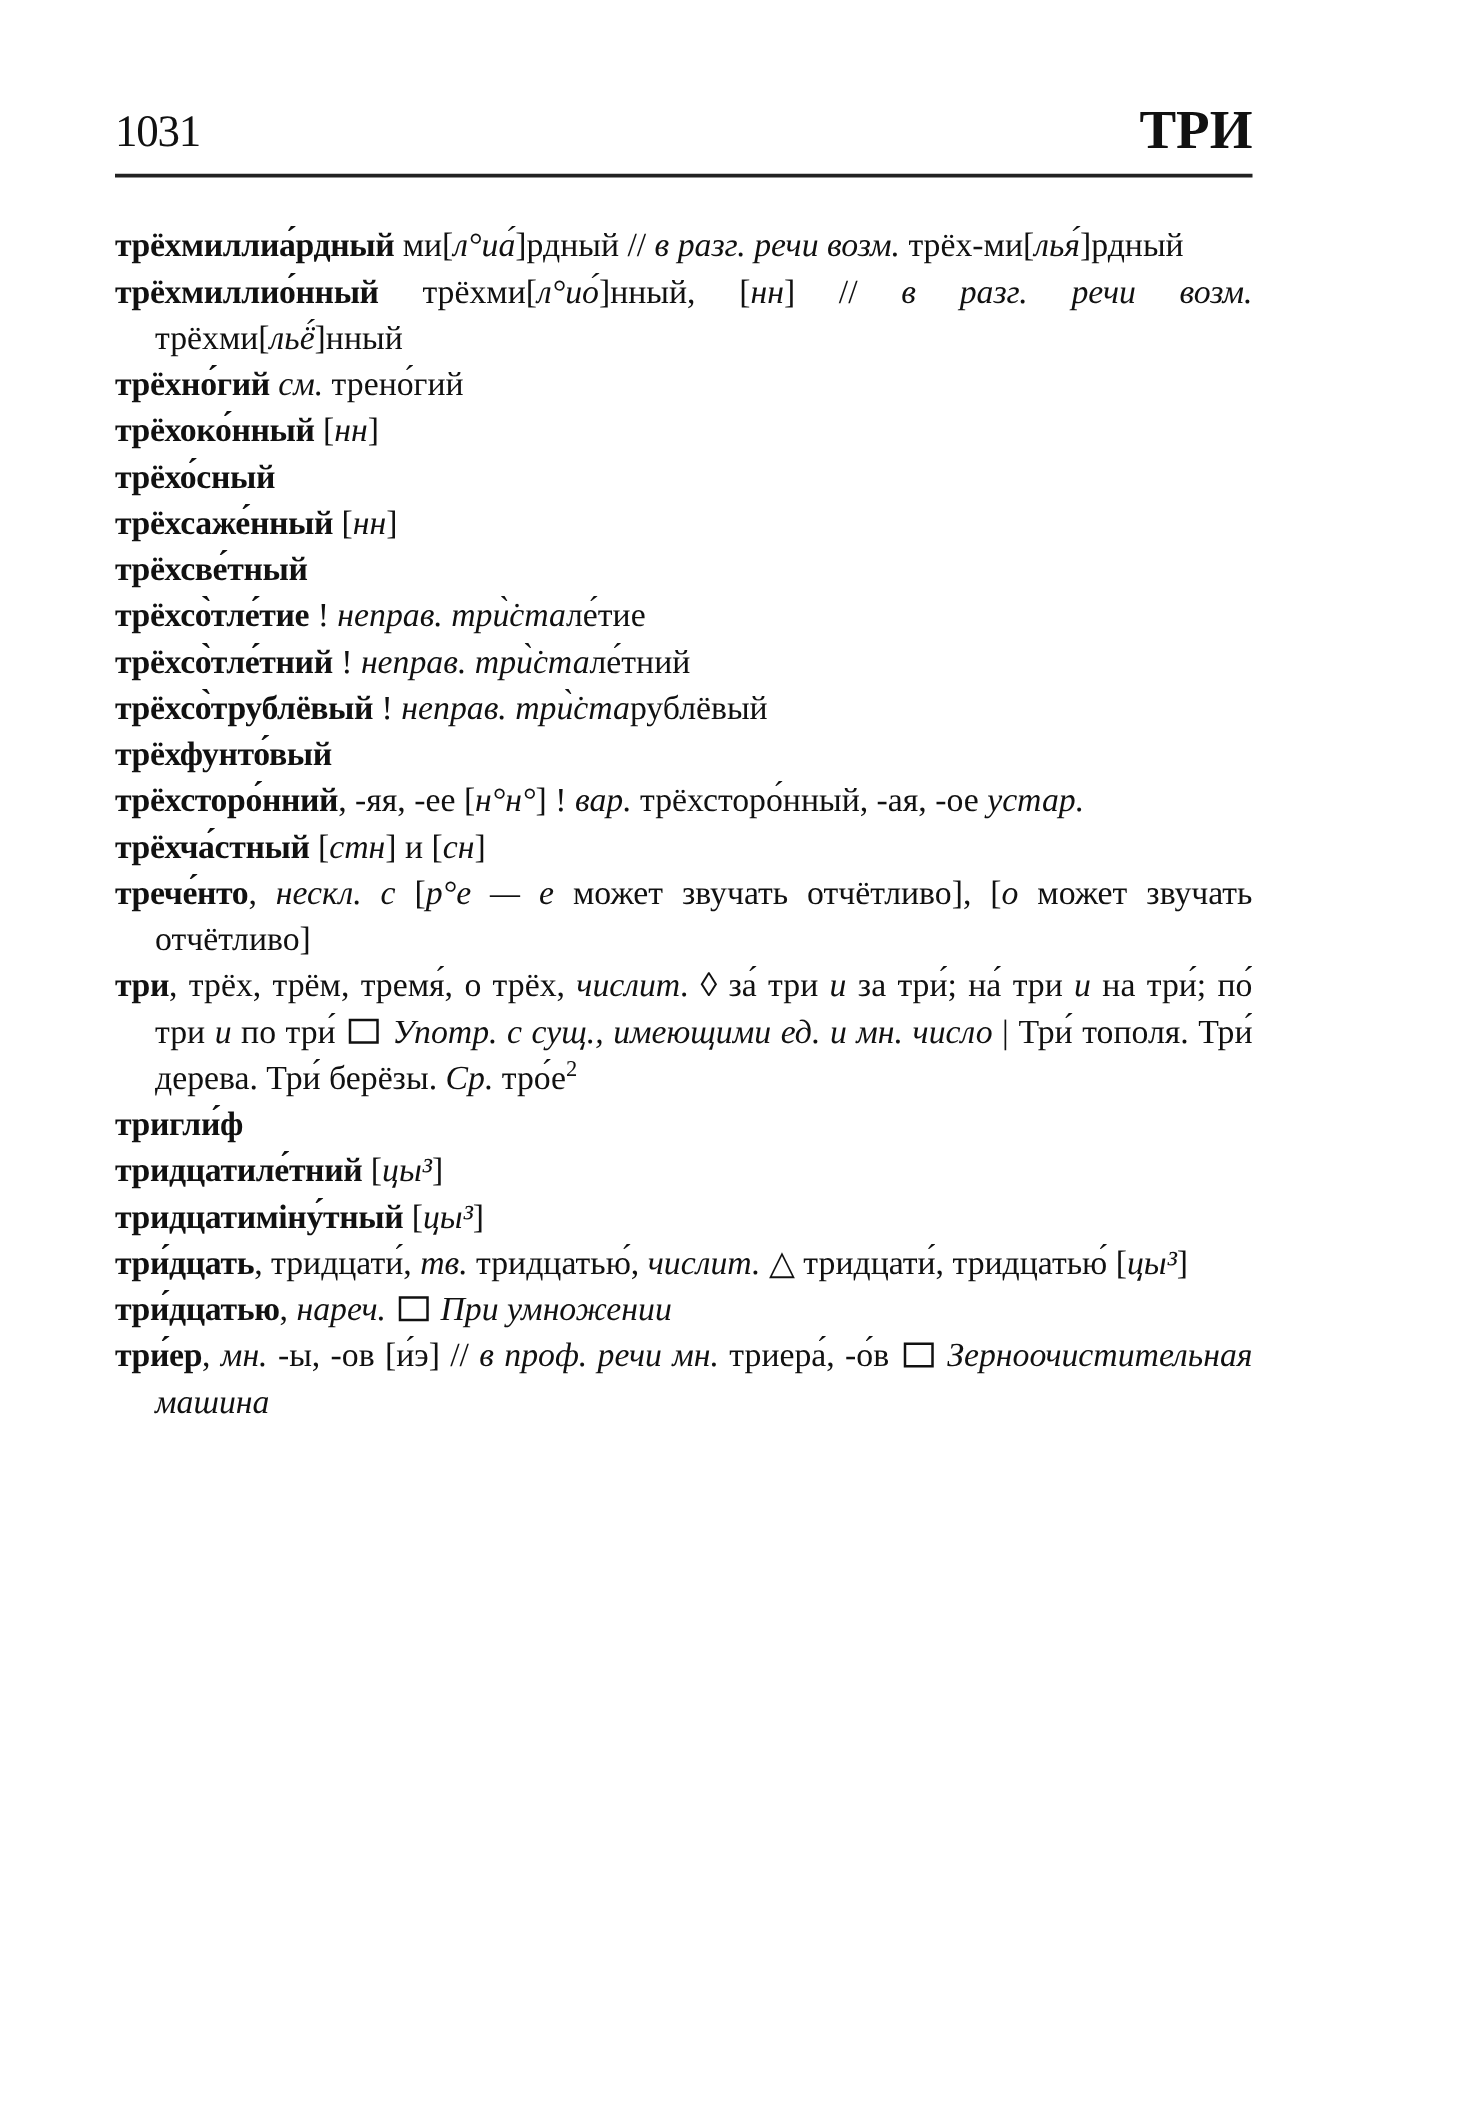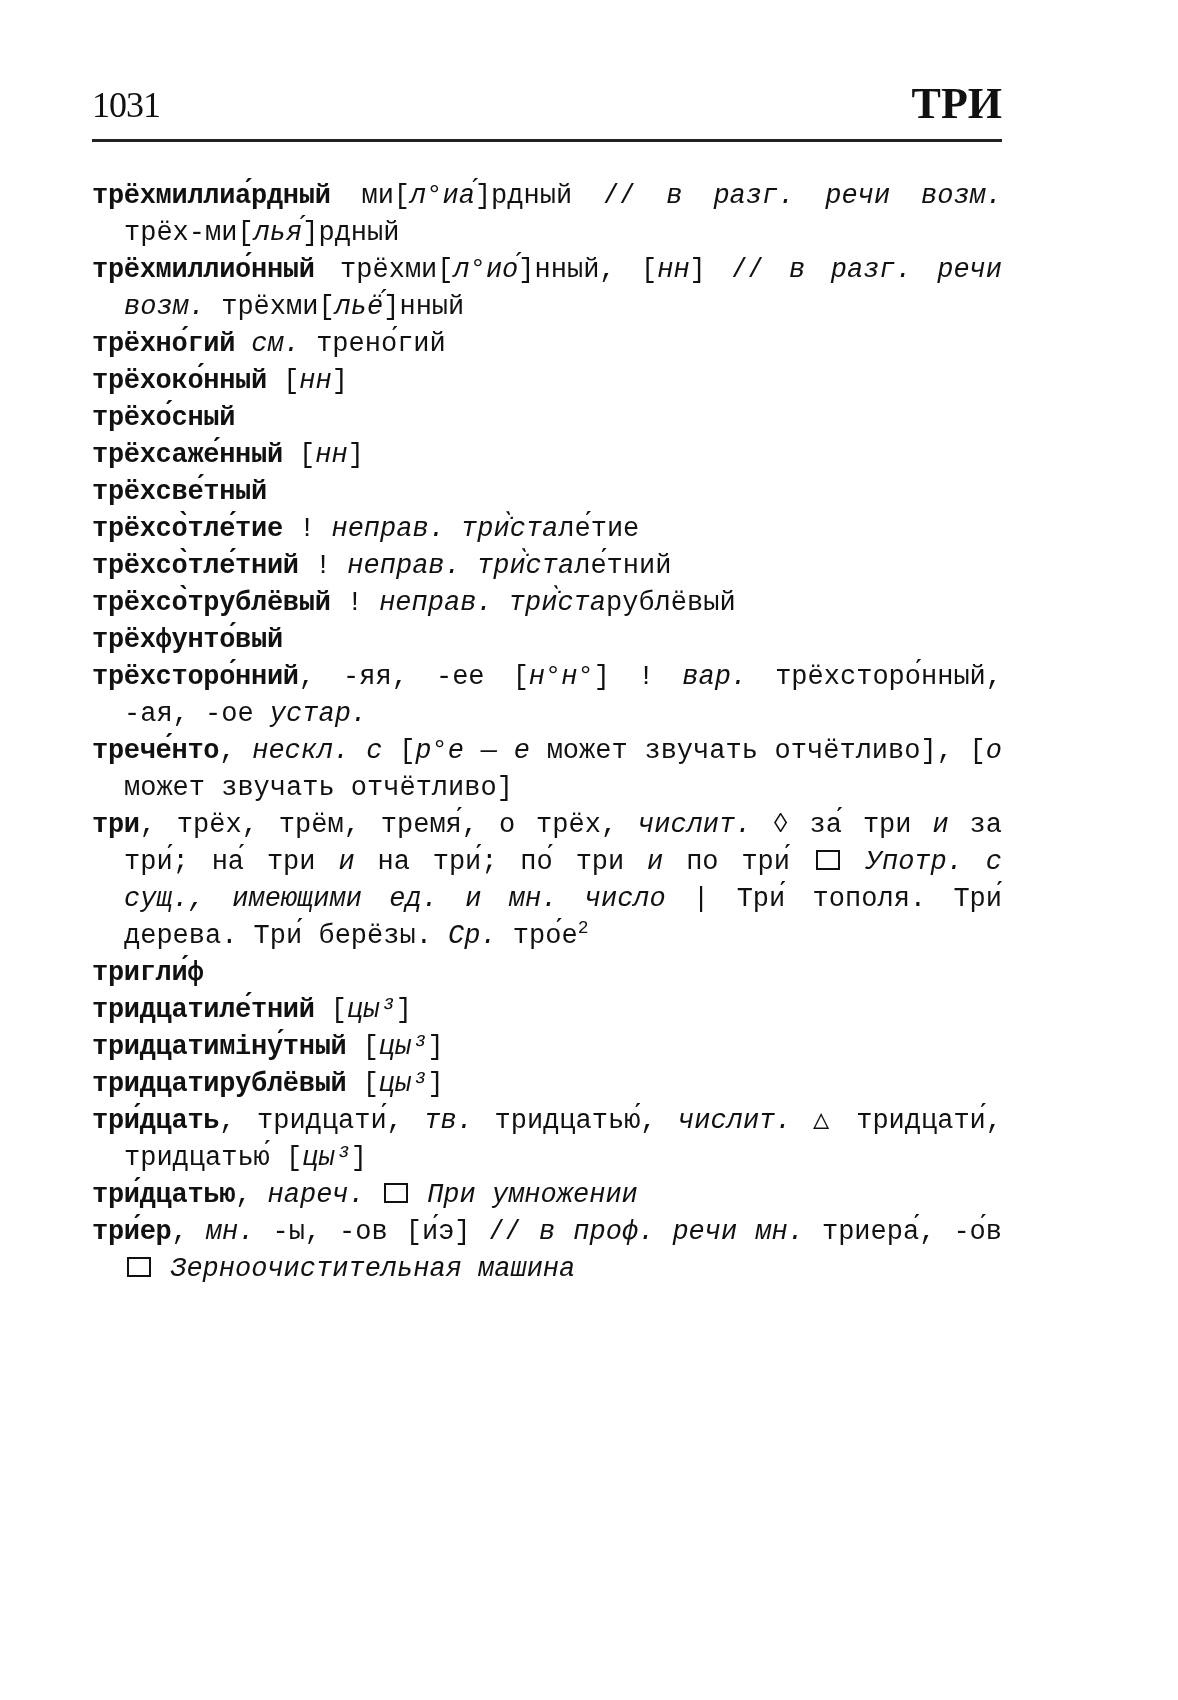--- a/index.html
+++ b/index.html
@@ -2,21 +2,21 @@
 <html><head>
 <meta charset="utf-8">
 <style>
   html, body { margin: 0; padding: 0; background: #ffffff; }
   body { width: 1178px; height: 1700px; position: relative; overflow: hidden; color: #111; }
   .page { position: absolute; left: 92px; top: 0; width: 910px; }
   .header { position: absolute; left: 0; top: 78px; width: 910px; height: 58px; text-align: right; }
   .pagenum { position: absolute; left: 0; top: 6px; font-family: "Liberation Serif", serif; font-size: 36px; letter-spacing: -1px; }
   .guide { position: absolute; right: 0; top: 0; font-family: "Liberation Serif", serif; font-weight: bold; font-size: 44px; }
   .rule { position: absolute; left: 0; top: 139px; width: 910px; height: 3px; background: #222; }
-  .body { position: absolute; left: 0; top: 178px; width: 910px; font-family: Liberation Mono, monospace; font-size: 27px; line-height: 37px; }
+  .body { position: absolute; left: 0; top: 178px; width: 910px; font-family: Liberation Serif, serif; font-size: 27px; line-height: 37px; }
   .entry { padding-left: 32px; text-indent: -32px; margin: 0; text-align: justify; }
   .hw { font-weight: bold; letter-spacing: -0.3px; }
   .it { font-style: italic; }
   .box { display: inline-block; width: 20px; height: 16px; border: 2px solid #111; vertical-align: -1px; margin: 0 3px; text-indent: 0; }
   sup { font-size: 18px; line-height: 0; }
 </style>
 </head>
 <body>
 
 <div class="page">
@@ -31,23 +31,23 @@
       <p class="entry"><span class="hw">трёхно́гий</span><span> </span><span class="it">см.</span><span> трено́гий</span></p>
       <p class="entry"><span class="hw">трёхоко́нный</span><span> [</span><span class="it">нн</span><span>]</span></p>
       <p class="entry"><span class="hw">трёхо́сный</span></p>
       <p class="entry"><span class="hw">трёхсаже́нный</span><span> [</span><span class="it">нн</span><span>]</span></p>
       <p class="entry"><span class="hw">трёхсве́тный</span></p>
       <p class="entry"><span class="hw">трёхсо̀тле́тие</span><span> ! </span><span class="it">неправ. три̇̀ста</span><span>ле́тие</span></p>
       <p class="entry"><span class="hw">трёхсо̀тле́тний</span><span> ! </span><span class="it">неправ. три̇̀ста</span><span>ле́тний</span></p>
       <p class="entry"><span class="hw">трёхсо̀трублёвый</span><span> ! </span><span class="it">неправ. три̇̀ста</span><span>рублёвый</span></p>
       <p class="entry"><span class="hw">трёхфунто́вый</span></p>
       <p class="entry"><span class="hw">трёхсторо́нний</span><span>, -яя, -ее [</span><span class="it">н°н°</span><span>] ! </span><span class="it">вар.</span><span> трёхсторо́нный, -ая, -ое </span><span class="it">устар.</span></p>
+      <p class="entry"><span class="hw">трёхча́стный</span><span> [</span><span class="it">стн</span><span>] и [</span><span class="it">сн</span><span>]</span></p>
       <p class="entry"><span class="hw">трече́нто</span><span>, </span><span class="it">нескл. с</span><span> [</span><span class="it">р°е — е</span><span> может звучать отчётливо], [</span><span class="it">о</span><span> может звучать отчётливо]</span></p>
       <p class="entry"><span class="hw">три</span><span>, трёх, трём, тремя́, о трёх, </span><span class="it">числит.</span><span> ◊ за́ три </span><span class="it">и</span><span> за три́; на́ три </span><span class="it">и</span><span> на три́; по́ три </span><span class="it">и</span><span> по три́ </span><span class="box"></span><span class="it"> Употр. с сущ., имеющими ед. и мн. число</span><span> | Три́ тополя. Три́ дерева. Три́ берёзы. </span><span class="it">Ср.</span><span> тро́е</span><sup>2</sup></p>
       <p class="entry"><span class="hw">тригли́ф</span></p>
       <p class="entry"><span class="hw">тридцатиле́тний</span><span> [</span><span class="it">цы³</span><span>]</span></p>
       <p class="entry"><span class="hw">тридцатиміну́тный</span><span> [</span><span class="it">цы³</span><span>]</span></p>
-      <p class="entry"><span class="hw">тридцатирублёвый</span><span> [</span><span class="it">цы³</span><span>]</span></p>
       <p class="entry"><span class="hw">три́дцать</span><span>, тридцати́, </span><span class="it">тв.</span><span> тридцатью́, </span><span class="it">числит.</span><span> △ тридцати́, тридцатью́ [</span><span class="it">цы³</span><span>]</span></p>
       <p class="entry"><span class="hw">три́дцатью</span><span>, </span><span class="it">нареч.</span><span> </span><span class="box"></span><span class="it"> При умножении</span></p>
       <p class="entry"><span class="hw">три́ер</span><span>, </span><span class="it">мн.</span><span> -ы, -ов [и́э] // </span><span class="it">в проф. речи мн.</span><span> триера́, -о́в </span><span class="box"></span><span class="it"> Зерноочистительная машина</span></p>
     </div>
 </div>
 
 </body></html>

